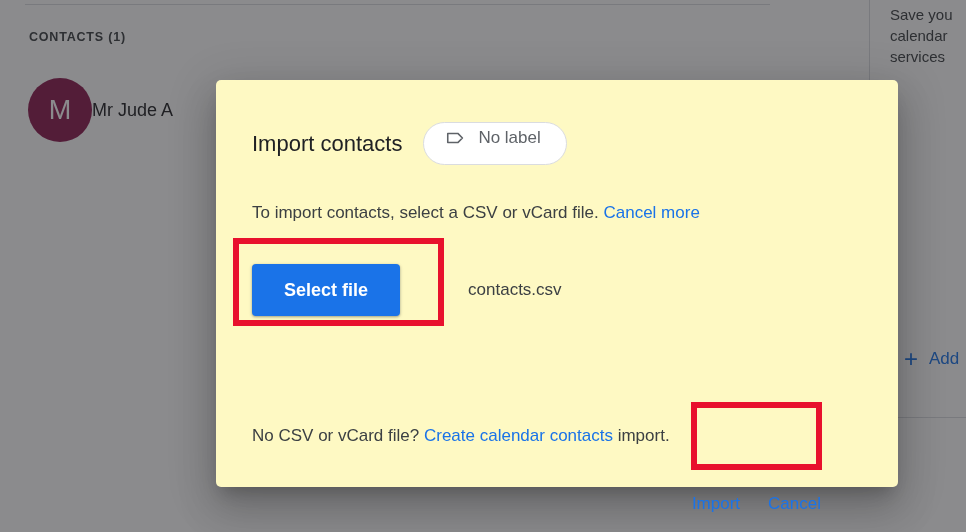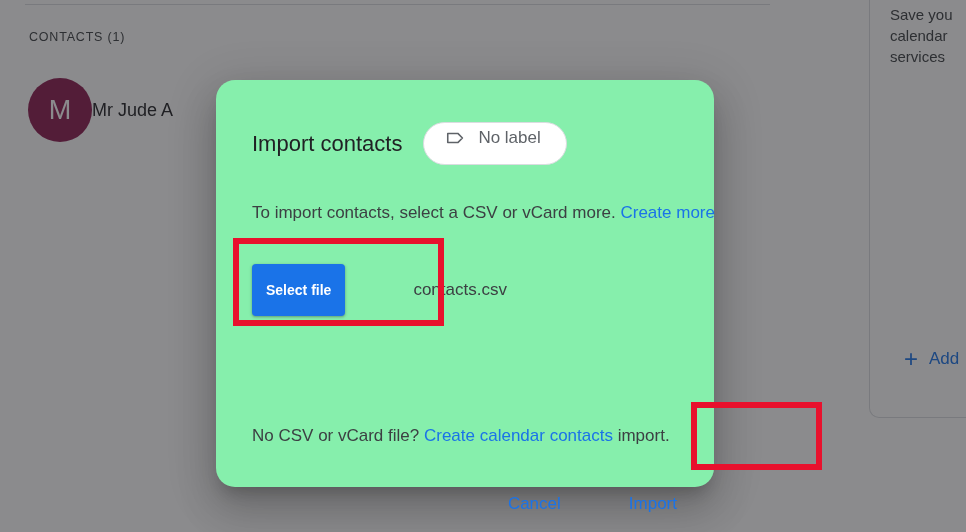--- a/index.html
+++ b/index.html
@@ -39,21 +39,21 @@
     width: 745px;
     height: 1px;
     background: #dadce0;
   }
 
   .contacts-heading {
     position: absolute;
     left: 29px;
     top: 30px;
     font-size: 12.5px;
-    font-weight: normal;
+    font-weight: bold;
     letter-spacing: 0.8px;
     color: #3c4043;
   }
 
   .contact-row {
     position: absolute;
     left: 28px;
     top: 78px;
     display: flex;
     align-items: center;
@@ -136,24 +136,24 @@
     position: absolute;
     inset: 0;
     background: rgba(32, 33, 36, 0.52);
   }
 
   
   #import-dialog {
     position: absolute;
     left: 216px;
     top: 80px;
-    width: 498px;
+    width: 682px;
     height: 407px;
-    background: #86efac;
-    border-radius: 19px;
+    background: #fef9c3;
+    border-radius: 5px;
     box-shadow: 0 11px 15px -7px rgba(0,0,0,.2),
                 0 24px 38px 3px rgba(0,0,0,.14),
                 0 9px 46px 8px rgba(0,0,0,.12);
     box-sizing: border-box;
   }
 
   .dialog-header {
     position: absolute;
     left: 36px;
     top: 42px;
@@ -210,26 +210,26 @@
     left: 36px;
     top: 182px;
     display: flex;
     align-items: center;
     height: 56px;
   }
 
   .select-file-btn {
     background: #1a73e8;
     color: #ffffff;
-    font-size: 14px;
+    font-size: 18px;
     font-weight: bold;
     border: none;
     border-radius: 4px;
     height: 52px;
-    padding: 0 14px;
+    padding: 0 32px;
     cursor: pointer;
     box-shadow: 0 1px 2px 0 rgba(60,64,67,.30), 0 1px 3px 1px rgba(60,64,67,.15);
     font-family: "Liberation Sans", sans-serif;
     white-space: nowrap;
   }
 
   .file-name {
     margin-left: 68px;
     font-size: 17px;
     color: #3c4043;
@@ -331,33 +331,33 @@
       <span class="tag-icon">
         <svg width="22" height="22" viewBox="0 0 24 24" fill="none" stroke="#5f6368" stroke-width="1.7" stroke-linejoin="round">
           <path d="M3 7 h11 l5 5 -5 5 H3 z"></path>
         </svg>
       </span>
       <span class="chip-text">No label</span>
     </div>
   </div>
 
   <div class="dialog-desc">
-    <span>To import contacts, select a CSV or vCard more. </span><a class="link">Create more</a>
+    <span>To import contacts, select a CSV or vCard file. </span><a class="link">Cancel more</a>
   </div>
 
   <div class="file-row">
     <button class="select-file-btn">Select file</button>
     <span class="file-name">contacts.csv</span>
   </div>
 
   <div class="dialog-alt">
     <span>No CSV or vCard file? </span><a class="link">Create calendar contacts</a><span> import.</span>
   </div>
 
   <div class="dialog-actions">
+    <button class="text-btn import-btn">Import</button>
     <button class="text-btn cancel-btn">Cancel</button>
-    <button class="text-btn import-btn">Import</button>
   </div>
 
 </div>
 
 <div class="annotation-box" id="annotation-select-file"></div>
 <div class="annotation-box" id="annotation-import"></div>
 
 </body></html>

